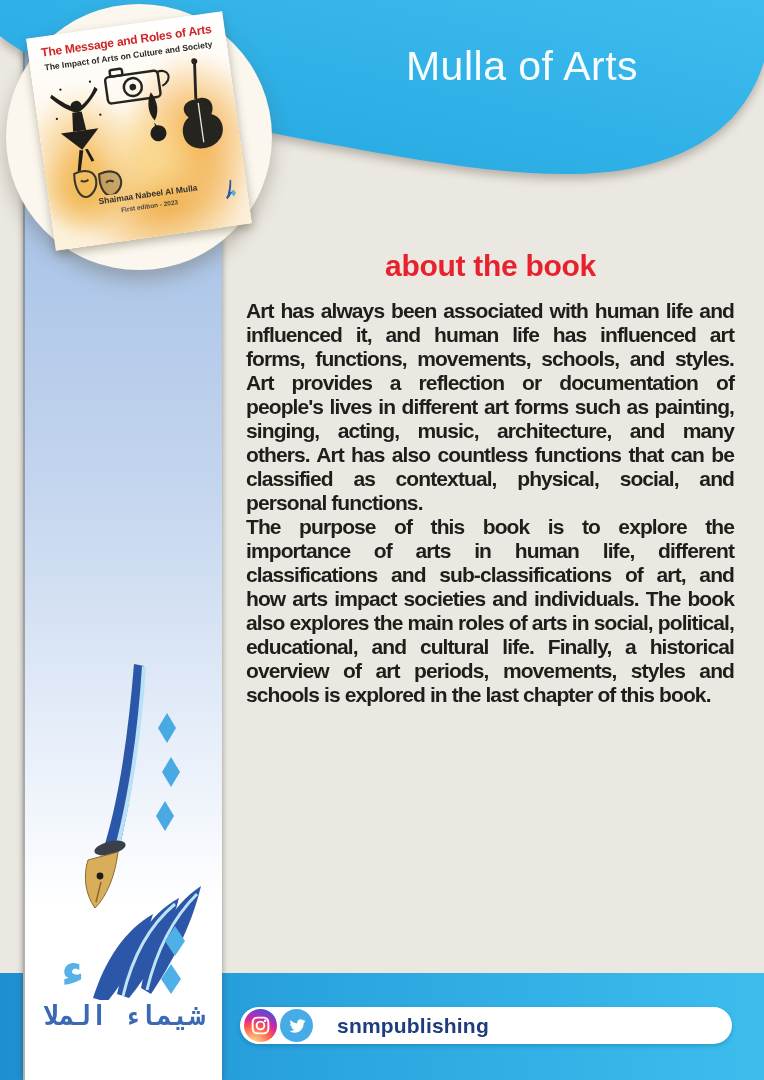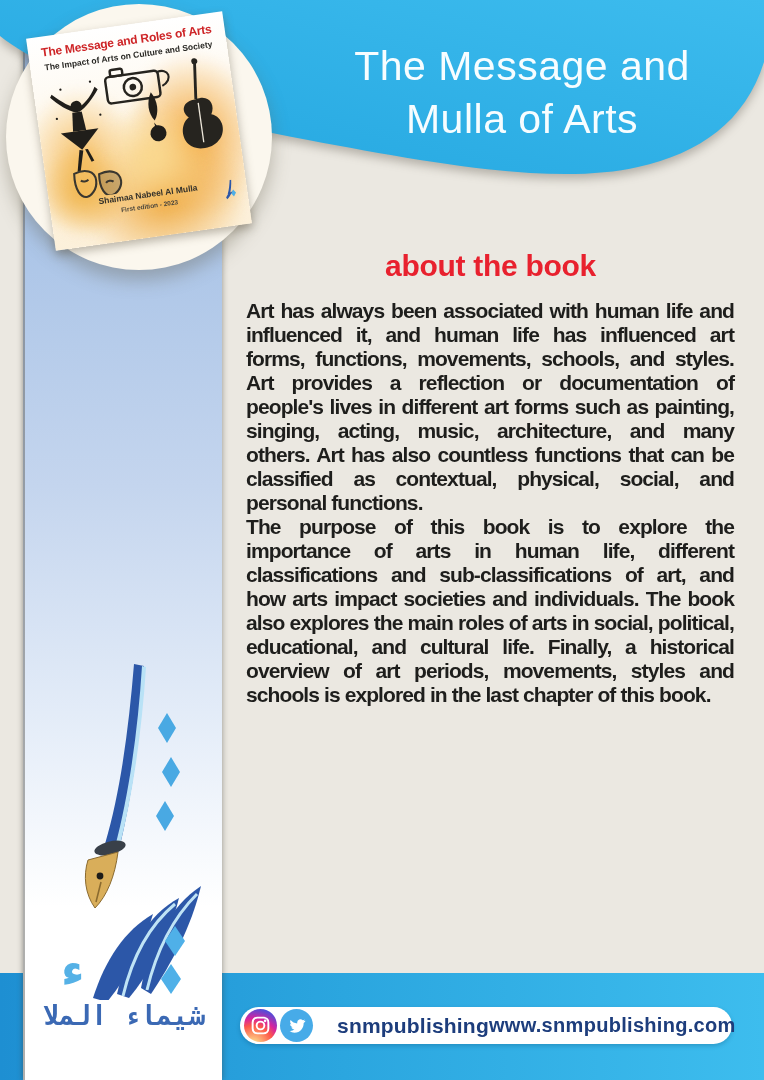--- a/index.html
+++ b/index.html
@@ -92,41 +92,39 @@
     <defs>
       <linearGradient id="hdrGrad" x1="0" y1="1" x2="1" y2="0">
         <stop offset="0" stop-color="#23A5DF"></stop>
         <stop offset="1" stop-color="#3DBCEE"></stop>
       </linearGradient>
     </defs>
     <path d="M0,0 H764 V62 C745,122 700,153 638,167 C556,186 430,163 308,140 C196,119 64,86 0,36 Z" fill="url(#hdrGrad)"></path>
   </svg>
 
   <div class="header-title">
-    <div>The Message and</div>
     <div>Mulla of Arts</div>
   </div>
 
   <div class="footer-bar">
     <div class="social-pill">
       <span class="icon-badge ig">
         <svg width="21" height="21" viewBox="0 0 24 24">
           <rect x="3" y="3" width="18" height="18" rx="5.5" fill="none" stroke="#fff" stroke-width="2.2"></rect>
           <circle cx="12" cy="12" r="4.4" fill="none" stroke="#fff" stroke-width="2.2"></circle>
           <circle cx="17.3" cy="6.7" r="1.5" fill="#fff"></circle>
         </svg>
       </span>
       <span class="icon-badge tw">
         <svg width="20" height="20" viewBox="0 0 24 24">
           <path fill="#fff" d="M22 5.8c-.7.3-1.5.5-2.3.6.8-.5 1.4-1.3 1.7-2.2-.8.5-1.6.8-2.5 1A3.9 3.9 0 0 0 12.2 8c0 .3 0 .6.1.9-3.2-.2-6.1-1.7-8-4.1-.3.6-.5 1.3-.5 2 0 1.4.7 2.6 1.7 3.3-.6 0-1.2-.2-1.8-.5v.1c0 1.9 1.4 3.5 3.2 3.9-.3.1-.7.1-1 .1-.2 0-.5 0-.7-.1.5 1.6 2 2.7 3.7 2.7a7.9 7.9 0 0 1-5.8 1.6A11 11 0 0 0 8.9 20c7.2 0 11.1-6 11.1-11.1v-.5c.8-.6 1.4-1.3 2-2.1z"></path>
         </svg>
       </span>
       <span class="handle">snmpublishing</span>
       <span class="spacer"></span>
-      <span class="website">www.snmpublishing.com</span>
     </div>
   </div>
 
   <div class="sidebar">
     <svg class="publisher-logo" width="197" height="360" viewBox="0 0 197 360">
 
       <path d="M109,24 C104,85 96,150 80,204 L94,210 C108,152 116,88 119,26 Z" fill="#2C57A8"></path>
       <path d="M117,26 C113,90 104,154 90,207 l4,2 C108,154 117,90 121,27 Z" fill="#B9E2F6"></path>
 
       <ellipse cx="85" cy="208" rx="16" ry="6.5" transform="rotate(-14 85 208)" fill="#394049"></ellipse>

